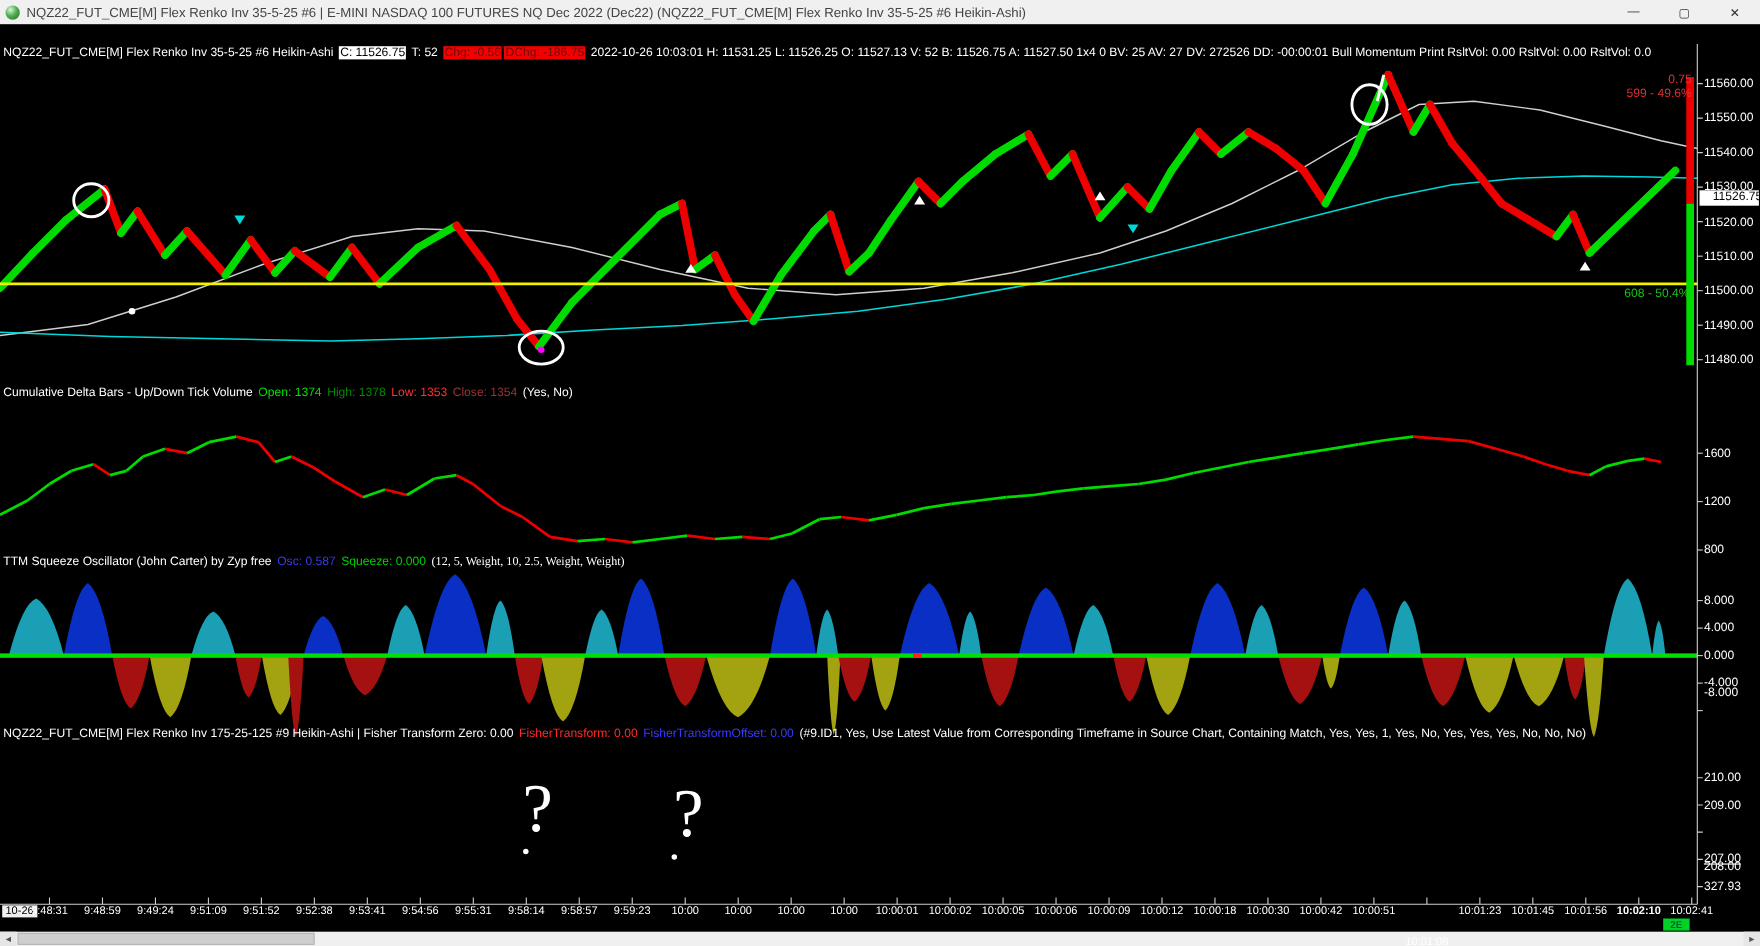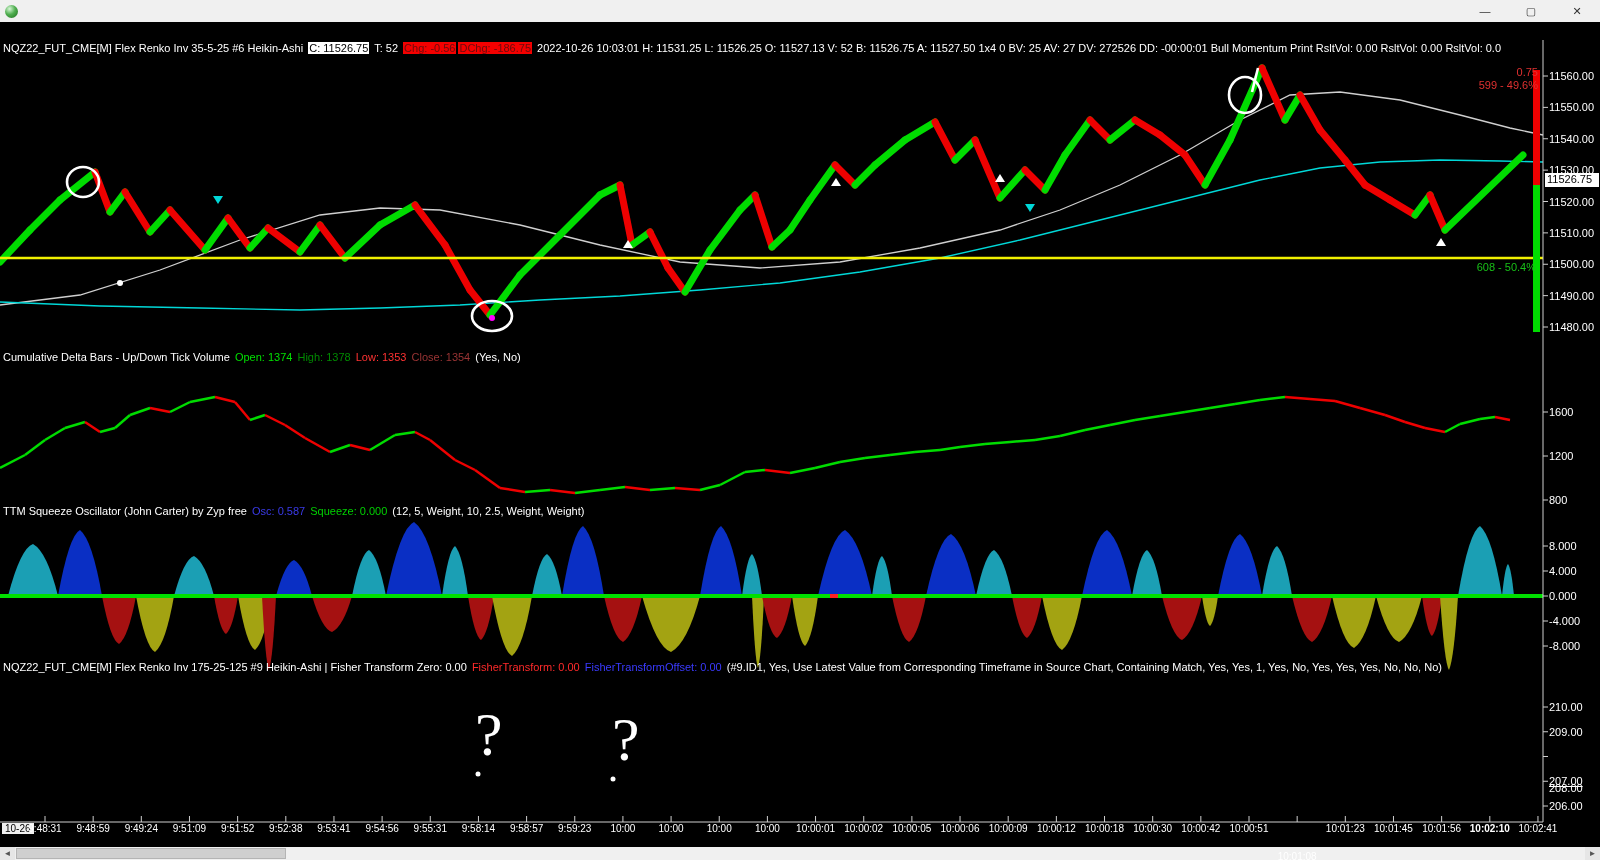--- a/index.html
+++ b/index.html
@@ -23,21 +23,21 @@
   
   #chart { position:absolute; top:40px; left:0; width:1600px; height:794px; background:#000; }
   #plot-svg { position:absolute; top:0; left:0; }
 
   .hdr { position:absolute; left:2px; white-space:nowrap; font-size:11px; line-height:14px; z-index:5; }
   .hdr span { padding:0 1px; }
 
   .tick-label { position:absolute; left:1549px; width:50px; font-size:11px; color:#fff; z-index:4; }
 
   #price-box { position:absolute; left:1545px; width:54px; height:14px; background:#fff; color:#000;
-               font-size:11px; text-align:left; padding-left:2px; z-index:6; }
+               font-size:11px; text-align:left; padding-left:12px; z-index:6; }
 
   .overlay-red { position:absolute; width:140px; text-align:right; font-size:11px; color:#e03030; z-index:5; }
   .overlay-green { position:absolute; width:140px; text-align:right; font-size:11px; color:#18c018; z-index:5; }
 
   #time-labels { position:absolute; top:783px; left:0; width:1600px; height:12px; z-index:5; }
   .time-label { position:absolute; top:0; transform:translateX(-50%); font-size:10px; color:#fff; white-space:nowrap;text-align:right; }
   #date-box { position:absolute; top:0; left:2px; background:#f0f0f0; color:#000; font-size:10px; padding:0 3px; }
 
   
   #rowA { position:absolute; top:834px; left:0; width:1600px; height:13px; background:#000; }
@@ -48,20 +48,21 @@
                   font-size:8px; color:#555; background:#e6e6e6; }
   #scroll-thumb { position:absolute; top:1px; left:16px; width:270px; height:11px; background:#cfcfcf; border:1px solid #b4b4b4; }
 </style>
 </head>
 <body>
 
 <div id="app">
 
   <div id="titlebar">
     <div id="app-icon"></div>
+    <div id="win-title">NQZ22_FUT_CME[M]  Flex Renko Inv 35-5-25  #6 | E-MINI NASDAQ 100 FUTURES NQ Dec 2022 (Dec22) (NQZ22_FUT_CME[M]  Flex Renko Inv 35-5-25  #6 Heikin-Ashi)</div>
     <div id="win-controls">
       <div class="win-btn">—</div>
       <div class="win-btn">▢</div>
       <div class="win-btn">✕</div>
     </div>
   </div>
 
 
   <div id="chart">
     <svg id="plot-svg" width="1600" height="794">
@@ -315,21 +316,21 @@
         <line x1="1297.1599999999999" y1="776" x2="1297.1599999999999" y2="782" stroke="#cfcfcf" stroke-width="1"></line>
         <line x1="1345.32" y1="776" x2="1345.32" y2="782" stroke="#cfcfcf" stroke-width="1"></line>
         <line x1="1393.48" y1="776" x2="1393.48" y2="782" stroke="#cfcfcf" stroke-width="1"></line>
         <line x1="1441.6399999999999" y1="776" x2="1441.6399999999999" y2="782" stroke="#cfcfcf" stroke-width="1"></line>
         <line x1="1489.8" y1="776" x2="1489.8" y2="782" stroke="#cfcfcf" stroke-width="1"></line>
         <line x1="1537.9599999999998" y1="776" x2="1537.9599999999998" y2="782" stroke="#cfcfcf" stroke-width="1"></line>
       </svg>
 
     <div class="hdr" id="hdr-price" style="top:1px"><span style="color: rgb(255, 255, 255);">NQZ22_FUT_CME[M]  Flex Renko Inv 35-5-25  #6 Heikin-Ashi </span><span style="color: rgb(0, 0, 0); background: rgb(255, 255, 255); margin: 0px 1px;">C: 11526.75</span><span style="color: rgb(255, 255, 255);"> T: 52 </span><span style="color: rgb(107, 11, 11); background: rgb(244, 0, 0); margin: 0px 1px;">Chg: -0.56</span><span style="color: rgb(107, 11, 11); background: rgb(244, 0, 0); margin: 0px 1px;">DChg: -186.75</span><span style="color: rgb(255, 255, 255);"> 2022-10-26 10:03:01 H: 11531.25 L: 11526.25 O: 11527.13 V: 52 B: 11526.75 A: 11527.50 1x4 0 BV: 25 AV: 27 DV: 272526 DD: -00:00:01 Bull Momentum Print  RsltVol: 0.00  RsltVol: 0.00  RsltVol: 0.0</span></div>
     <div class="hdr" id="hdr-delta" style="top:310px"><span style="color: rgb(255, 255, 255);">Cumulative Delta Bars - Up/Down Tick Volume  </span><span style="color: rgb(0, 224, 0);">Open: 1374  </span><span style="color: rgb(0, 138, 0);">High: 1378  </span><span style="color: rgb(255, 50, 50);">Low: 1353  </span><span style="color: rgb(154, 52, 52);">Close: 1354  </span><span style="color: rgb(255, 255, 255);"> (Yes, No)</span></div>
-    <div class="hdr" id="hdr-squeeze" style="top:464px"><span style="color: rgb(255, 255, 255);">TTM Squeeze Oscillator (John Carter) by Zyp free  </span><span style="color: rgb(58, 58, 232);">Osc: 0.587  </span><span style="color: rgb(0, 208, 0);">Squeeze: 0.000  </span><span style="color: rgb(255, 255, 255);"> (12, 5, Weight, 10, 2.5, Weight, Weight)</span></div>
+    <div class="hdr" id="hdr-squeeze" style="top:464px"><span style="color: rgb(255, 255, 255);">TTM Squeeze Oscillator (John Carter) by Zyp free  </span><span style="color: rgb(58, 58, 232);">Osc: 0.587  </span><span style="color: rgb(0, 208, 0);">Squeeze: 0.000  </span><span style="color: rgb(255, 255, 255); font-family: Liberation Serif, serif;"> (12, 5, Weight, 10, 2.5, Weight, Weight)</span></div>
     <div class="hdr" id="hdr-fisher" style="top:620px"><span style="color: rgb(255, 255, 255);">NQZ22_FUT_CME[M]  Flex Renko Inv 175-25-125  #9 Heikin-Ashi | Fisher Transform  Zero: 0.00  </span><span style="color: rgb(255, 42, 42);">FisherTransform: 0.00  </span><span style="color: rgb(58, 58, 255);">FisherTransformOffset: 0.00  </span><span style="color: rgb(255, 255, 255);"> (#9.ID1, Yes, Use Latest Value from Corresponding Timeframe in Source Chart, Containing Match, Yes, Yes, 1, Yes, No, Yes, Yes, Yes, No, No, No)</span></div>
 
     <div class="overlay-red" style="top:26px; left:1398px">0.75</div>
     <div class="overlay-red" style="top:39px; left:1398px">599 - 49.6%</div>
     <div class="overlay-green" style="top:221px; left:1396px">608 - 50.4%</div>
 
     <div id="price-box" style="top: 133.322px;">11526.75</div>
 
     <div id="axis-labels">
         <div class="tick-label" style="top: 30px;">11560.00</div>
@@ -341,26 +342,26 @@
         <div class="tick-label" style="top: 218.25px;">11500.00</div>
         <div class="tick-label" style="top: 249.625px;">11490.00</div>
         <div class="tick-label" style="top: 281px;">11480.00</div>
         <div class="tick-label" style="top: 366px;">1600</div>
         <div class="tick-label" style="top: 410px;">1200</div>
         <div class="tick-label" style="top: 454px;">800</div>
         <div class="tick-label" style="top: 500px;">8.000</div>
         <div class="tick-label" style="top: 525px;">4.000</div>
         <div class="tick-label" style="top: 550px;">0.000</div>
         <div class="tick-label" style="top: 575px;">-4.000</div>
-        <div class="tick-label" style="top: 600px;">-8.000</div>
+        <div class="tick-label" style="top: 584px;">-8.000</div>
         <div class="tick-label" style="top: 661px;">210.00</div>
         <div class="tick-label" style="top: 685.75px;">209.00</div>
         <div class="tick-label" style="top: 742px;">208.00</div>
         <div class="tick-label" style="top: 735.25px; text-decoration: underline;">207.00</div>
-        <div class="tick-label" style="top: 760px;">206.00</div>
+        <div class="tick-label" style="top: 760px;">327.93</div>
       </div>
 
     <div id="time-labels">
       <div id="date-box">10-26</div>
     <div class="time-label" style="left: 45px;">9:48:31</div>
         <div class="time-label" style="left: 93.16px;">9:48:59</div>
         <div class="time-label" style="left: 141.32px;">9:49:24</div>
         <div class="time-label" style="left: 189.48px;">9:51:09</div>
         <div class="time-label" style="left: 237.64px;">9:51:52</div>
         <div class="time-label" style="left: 285.8px;">9:52:38</div>
@@ -386,20 +387,23 @@
         <div class="time-label" style="left: 1249px;">10:00:51</div>
         <div class="time-label" style="left: 1297.16px; margin-top: 28px;">10:01:08</div>
         <div class="time-label" style="left: 1345.32px;">10:01:23</div>
         <div class="time-label" style="left: 1393.48px;">10:01:45</div>
         <div class="time-label" style="left: 1441.64px;">10:01:56</div>
         <div class="time-label" style="left: 1489.8px; font-weight: bold;">10:02:10</div>
         <div class="time-label" style="left: 1537.96px;">10:02:41</div>
       </div>
   </div>
 
+  <div id="rowA">
+    <div id="status-badge">2E</div>
+  </div>
 
   <div id="rowB">
     <div class="scroll-arrow" style="left:0">◄</div>
     <div id="scroll-thumb"></div>
     <div class="scroll-arrow" style="right:0">►</div>
   </div>
 
 </div>
 
 </body></html>

